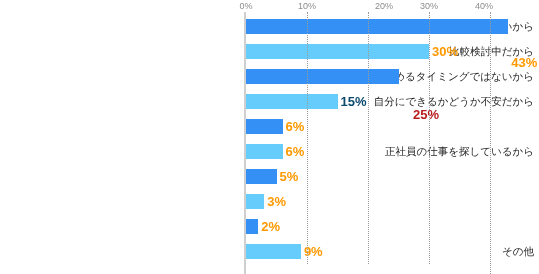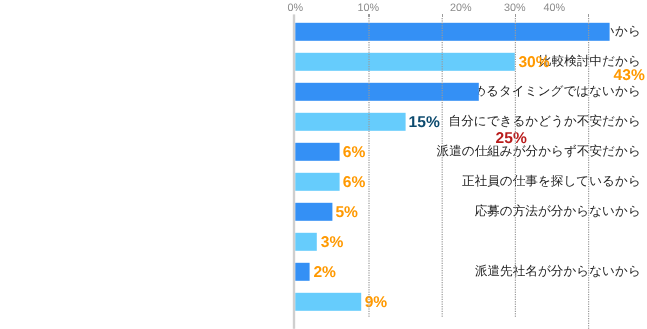--- a/index.html
+++ b/index.html
@@ -113,21 +113,21 @@
 </head>
 <body>
 
 <div id="chart-root">
 
   <div class="axis-top">
       <div class="axis-tick-label" style="left: 246px; color: rgb(140, 140, 140);">0%</div>
       <div class="axis-tick-label" style="left: 307px; color: rgb(140, 140, 140);">10%</div>
       <div class="axis-tick-label" style="left: 384px; color: rgb(140, 140, 140);">20%</div>
       <div class="axis-tick-label" style="left: 429px; color: rgb(140, 140, 140);">30%</div>
-      <div class="axis-tick-label" style="left: 462px; color: rgb(140, 140, 140);">40%</div>
+      <div class="axis-tick-label" style="left: 484px; color: rgb(140, 140, 140);">40%</div>
     </div>
 
   <div class="rows">
       <div class="row" style="top: 0px;">
         <div class="row-label">希望のお仕事が見つからないから</div>
         <div class="bar-wrap">
           <div class="bar" title="希望のお仕事が見つからないから 43%" style="width: 262.3px; background: rgb(52, 144, 245);"></div>
           <div class="bar-value" style="left: 262.3px; color: rgb(255, 153, 0); margin-top: 36px;">43%</div>
         </div>
       </div>
@@ -146,54 +146,52 @@
         </div>
       </div>
       <div class="row" style="top: 75px;">
         <div class="row-label">自分にできるかどうか不安だから</div>
         <div class="bar-wrap">
           <div class="bar" title="自分にできるかどうか不安だから 15%" style="width: 91.5px; background: rgb(102, 204, 252);"></div>
           <div class="bar-value" style="left: 91.5px; color: #0c4a6e;">15%</div>
         </div>
       </div>
       <div class="row" style="top: 100px;">
-        <div class="row-label">派遣の仕組みが分からず不安だから</div>
         <div class="bar-wrap">
           <div class="bar" title="派遣の仕組みが分からず不安だから 6%" style="width: 36.6px; background: rgb(52, 144, 245);"></div>
           <div class="bar-value" style="left: 36.6px; color: rgb(255, 153, 0);">6%</div>
         </div>
       </div>
       <div class="row" style="top: 125px;">
         <div class="row-label">正社員の仕事を探しているから</div>
         <div class="bar-wrap">
           <div class="bar" title="正社員の仕事を探しているから 6%" style="width: 36.6px; background: rgb(102, 204, 252);"></div>
           <div class="bar-value" style="left: 36.6px; color: rgb(255, 153, 0);">6%</div>
         </div>
       </div>
       <div class="row" style="top: 150px;">
-        <div class="row-label">応募の方法が分からないから</div>
         <div class="bar-wrap">
           <div class="bar" title="応募の方法が分からないから 5%" style="width: 30.5px; background: rgb(52, 144, 245);"></div>
           <div class="bar-value" style="left: 30.5px; color: rgb(255, 153, 0);">5%</div>
         </div>
       </div>
       <div class="row" style="top: 175px;">
         <div class="bar-wrap">
           <div class="bar" title="掲載内容が不十分で分からない点があるから 3%" style="width: 18.3px; background: rgb(102, 204, 252);"></div>
           <div class="bar-value" style="left: 18.3px; color: rgb(255, 153, 0);">3%</div>
         </div>
       </div>
       <div class="row" style="top: 200px;">
-        <div class="row-label">派遣先社名が分からないから</div>
         <div class="bar-wrap">
           <div class="bar" title="派遣先社名が分からないから 2%" style="width: 12.2px; background: rgb(52, 144, 245);"></div>
           <div class="bar-value" style="left: 12.2px; color: rgb(255, 153, 0);">2%</div>
         </div>
       </div>
       <div class="row" style="top: 225px;">
+        <div class="row-label">その他</div>
         <div class="bar-wrap">
           <div class="bar" title="その他 9%" style="width: 54.9px; background: rgb(102, 204, 252);"></div>
           <div class="bar-value" style="left: 54.9px; color: rgb(255, 153, 0);">9%</div>
         </div>
       </div>
     </div>
 
 <div class="axis-zero" style="left: 244px; height: 262px; background: rgb(207, 207, 207);"></div>
     <div class="gridline" style="left: 307px; border-left-color: rgb(154, 154, 154); height: 252px;"></div>
     <div class="gridline" style="left: 368px; border-left-color: rgb(154, 154, 154); height: 252px;"></div>

